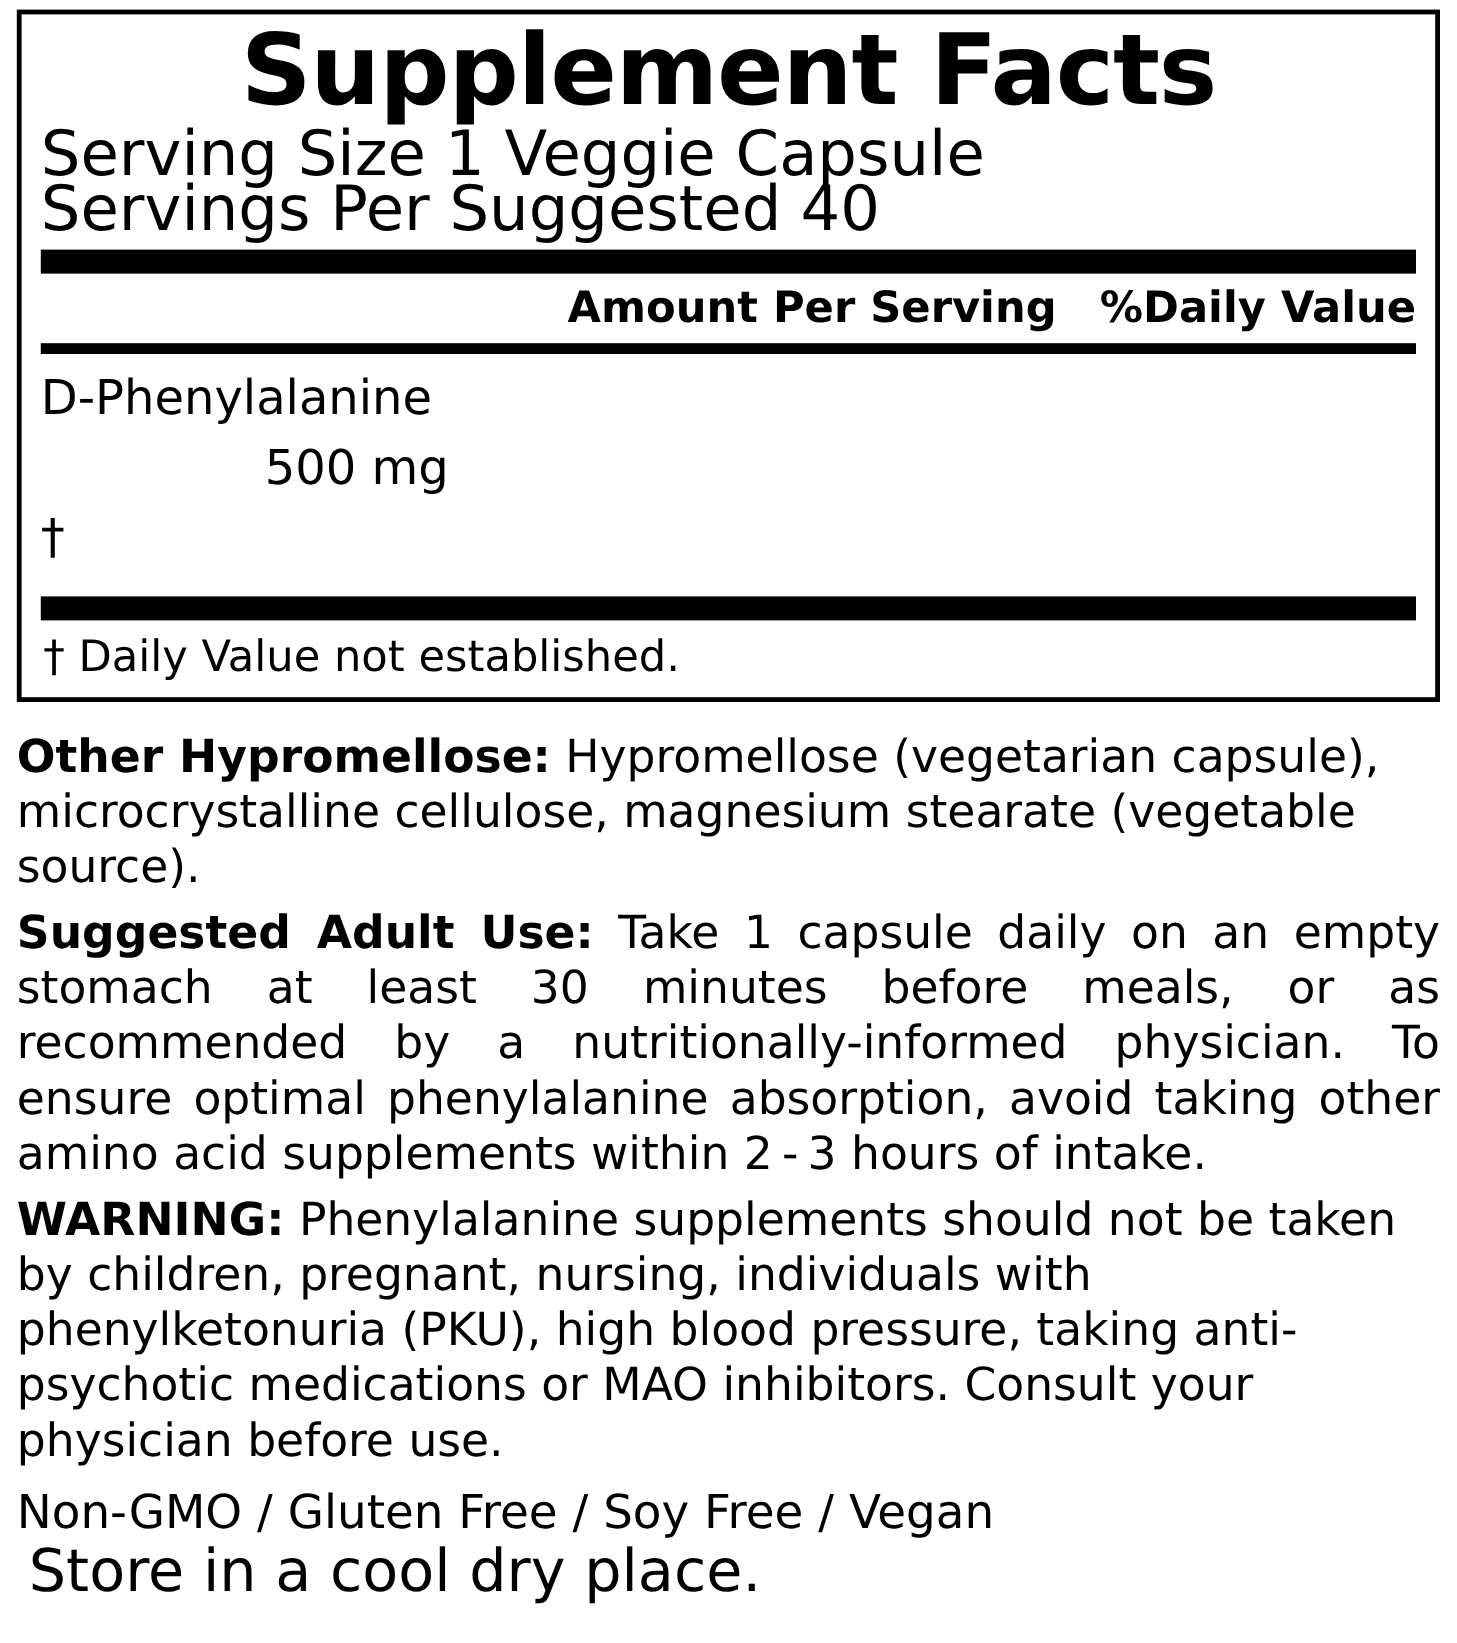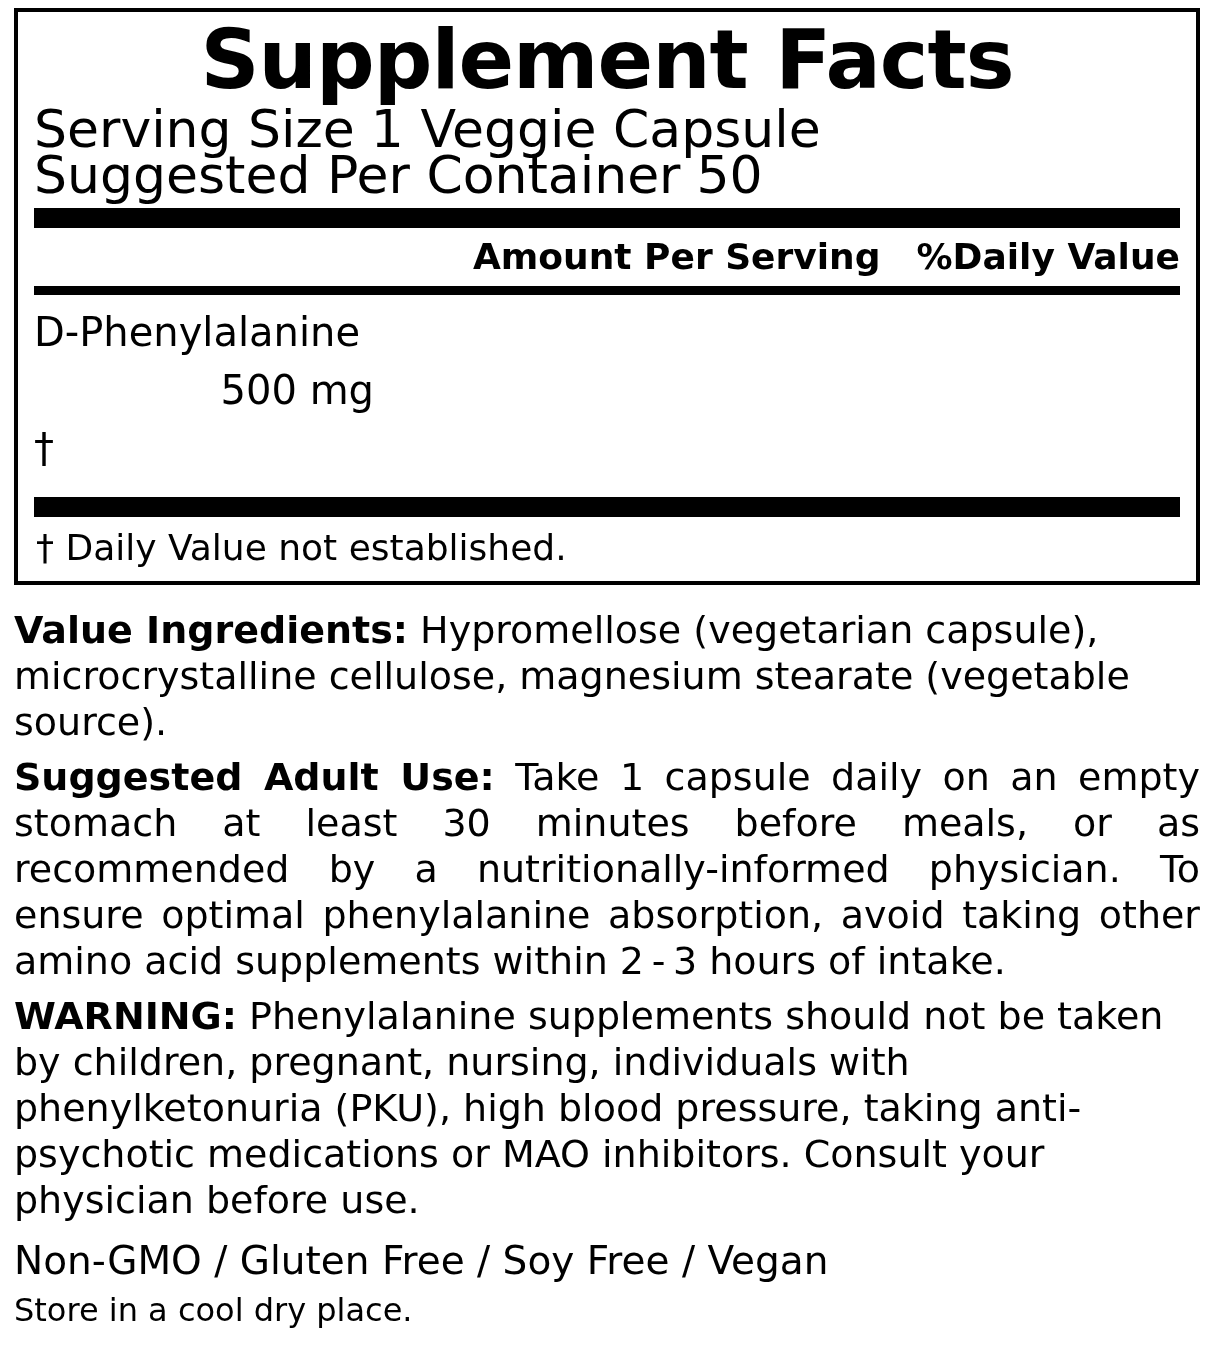--- a/index.html
+++ b/index.html
@@ -116,40 +116,40 @@
     font-weight: bold;
   }
   .claims {
     font-size: 39px;
     line-height: 48px;
     font-weight: normal;
     margin: 14px 0 0 0;
     white-space: nowrap;
   }
   .store {
-    font-size: 32px;
+    font-size: 49px;
     line-height: 46px;
-    margin: 2px 0 0 0;
+    margin: 2px 0 0 10px;
   }
 </style>
 </head>
 <body>
 
 <div class="page">
 
   <div class="panel">
 
     <div class="sf-title">Supplement Facts</div>
 
     <div class="serving-line">
       <span>Serving Size</span><span class="gap"></span><span>1 Veggie Capsule</span>
     </div>
 
     <div class="serving-line">
-      <span>Suggested Per Container</span><span class="gap"></span><span>50</span>
+      <span>Servings Per Suggested</span><span class="gap"></span><span>40</span>
     </div>
 
     <div class="rule-thick"></div>
 
     <div class="hdr-row">
       <span class="hdr-amount">Amount Per Serving</span>
       <span>%Daily Value</span>
     </div>
 
     <div class="rule-med"></div>
@@ -159,21 +159,21 @@
       <span class="nut-amount">500 mg</span>
       <span class="nut-dv">†</span>
     </div>
 
     <div class="rule-thick"></div>
 
     <div class="footnote">† Daily Value not established.</div>
   </div>
 
   <div class="para">
-    <b>Value Ingredients:</b><span> Hypromellose (vegetarian capsule), microcrystalline cellulose, magnesium stearate (vegetable source).</span>
+    <b>Other Hypromellose:</b><span> Hypromellose (vegetarian capsule), microcrystalline cellulose, magnesium stearate (vegetable source).</span>
   </div>
 
   <div class="para justify">
     <b>Suggested Adult Use:</b><span> Take 1 capsule daily on an empty stomach at least 30 minutes before meals, or as recommended by a nutritionally-informed physician. To ensure optimal phenylalanine absorption, avoid taking other amino acid supplements within 2 - 3 hours of intake.</span>
   </div>
 
   <div class="para">
     <b>WARNING:</b><span> Phenylalanine supplements should not be taken by children, pregnant, nursing, individuals with phenylketonuria (PKU), high blood pressure, taking anti-psychotic medications or MAO inhibitors. Consult your physician before use.</span>
   </div>
 

